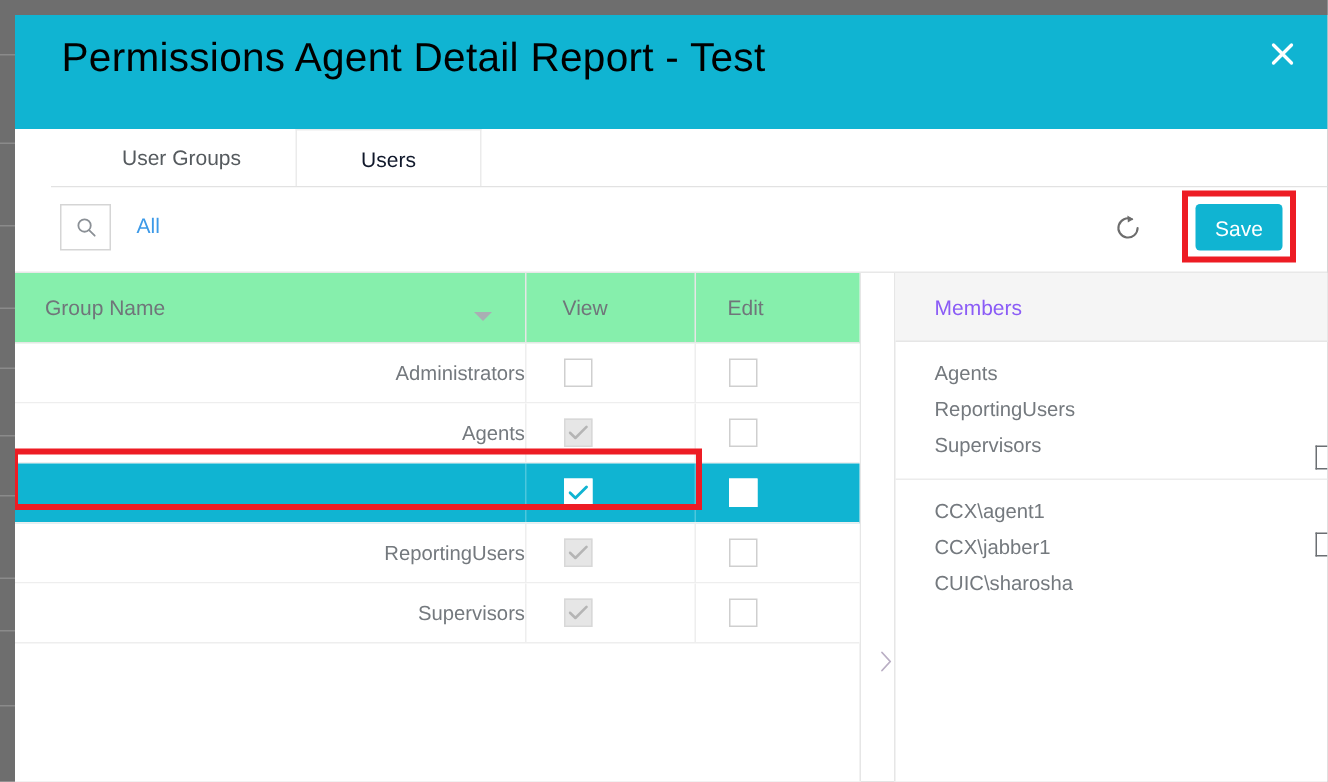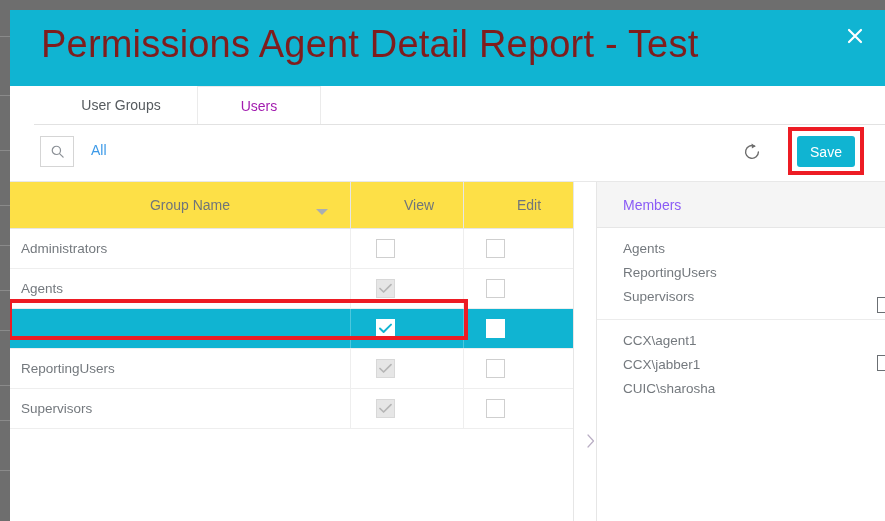--- a/index.html
+++ b/index.html
@@ -42,22 +42,22 @@
   
   #titlebar {
     position: relative;
     height: 76px;
     background: #10B4D2;
   }
   #dialog-title {
     position: absolute;
     left: 31px;
     top: 13px;
-    font-size: 38px;
-    color: #7f1d1d;
+    font-size: 27px;
+    color: #000000;
     font-weight: 400;
     letter-spacing: 0.2px;
     white-space: nowrap;
   }
   #close-btn {
     position: absolute;
     right: 12px;
     top: 8px;
     width: 36px;
     height: 36px;
@@ -90,21 +90,21 @@
     left: 12px;
     width: 150px;
     color: #555a5e;
     background: #ffffff;
     border-bottom: 1px solid #ffffff;
     z-index: 2;
   }
   .tab.inactive {
     left: 163px;
     width: 124px;
-    color: #a21caf;
+    color: #0f172a;
     background: #ffffff;
     border-left: 1px solid #ebebeb;
     border-right: 1px solid #ebebeb;
     border-top: 1px solid #ebebeb;
   }
 
   
   #toolbar {
     position: relative;
     height: 56px;
@@ -181,23 +181,22 @@
     left: 0;
     top: 0;
     width: 563px;
     height: 341px;
     background: #ffffff;
     border-right: 1px solid #e6e6e6;
   }
   #grid-header {
     position: relative;
     height: 46px;
-    background: #fde047;
+    background: #86efac;
     border-bottom: 1px solid #e6e6e6;
-    text-align: center;
   }
   .gh-cell {
     position: absolute;
     top: 0;
     height: 46px;
     line-height: 46px;
     font-size: 14px;
     color: #70757a;
     box-sizing: border-box;
   }
@@ -218,25 +217,26 @@
   }
   .grid-row.selected { background: #10B4D2; }
   .cell {
     position: absolute;
     top: 0;
     height: 39px;
     box-sizing: border-box;
   }
   .c-name {
     left: 0; width: 340px;
-    padding-left: 11px;
+    padding-left: 24px;
     line-height: 39px;
     font-size: 13.5px;
     color: #74797e;
     white-space: nowrap;
+    text-align: right;
   }
   .grid-row.selected .c-name { color: #ffffff; font-weight: bold; }
   .c-view { left: 340px; width: 113px; border-left: 1px solid #eeeeee; }
   .c-edit { left: 453px; width: 110px; border-left: 1px solid #eeeeee; }
   .grid-row.selected .c-view,
   .grid-row.selected .c-edit { border-left-color: rgba(255,255,255,0.25); }
 
   .cbox {
     position: absolute;
     top: 10px;

